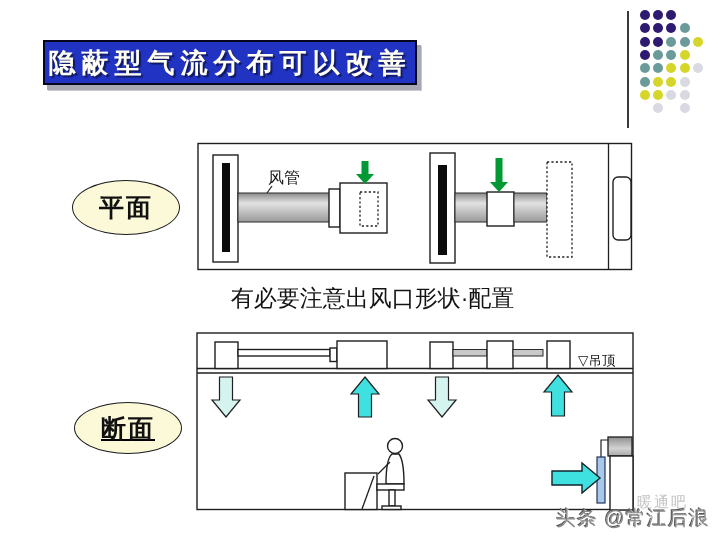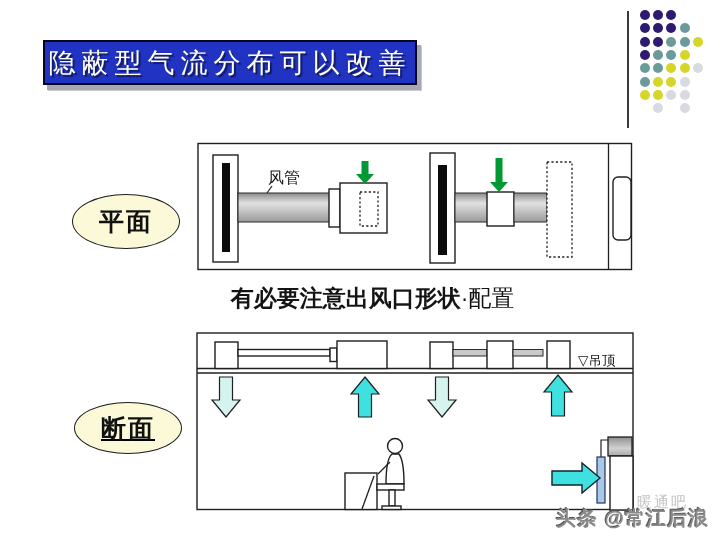--- a/index.html
+++ b/index.html
@@ -4,61 +4,61 @@
 <style>
   html,body{margin:0;padding:0;background:#ffffff;}
   #slide{position:relative;width:720px;height:540px;background:#ffffff;overflow:hidden;
          font-family:"Liberation Sans","DejaVu Sans",sans-serif;}
 
   
   .title-banner{position:absolute;left:43px;top:40px;width:370px;height:41px;
     background:var(--title-bg,#2133c2);border:2px solid #05051e;
     box-shadow:4px 5px 0 #a8a8b2, 5px 6px 0 #c9c9d1;
     display:flex;align-items:center;justify-content:center;}
-  .title-banner span{color:var(--title-text,#fffef2);font-size:27px;font-weight:normal;
+  .title-banner span{color:var(--title-text,#fffef2);font-size:27px;font-weight:bold;
     letter-spacing:6px;text-shadow:2px 2px 1px rgba(0,0,0,0.5);white-space:nowrap;}
 
   
   #dot-grid{position:absolute;left:640px;top:10px;width:75px;height:115px;}
   .dot{position:absolute;width:10px;height:10px;border-radius:50%;}
   .deco-vline{position:absolute;left:627px;top:11px;width:2px;height:117px;background:#3a3a3c;}
 
   
   .ellipse-label{position:absolute;background:var(--ellipse-bg,#fbf9d8);
     border:1.5px solid #1c1c1c;border-radius:50%;
     display:flex;align-items:center;justify-content:center;}
   .ellipse-label span{font-size:25px;font-weight:bold;color:#111;letter-spacing:2px;}
-  #plan-ellipse{left:72px;top:194px;width:106px;height:53px;}
+  #plan-ellipse{left:72px;top:180px;width:106px;height:53px;}
   #section-ellipse{left:74px;top:402px;width:106px;height:50px;text-decoration:underline;}
 
   
   .caption{position:absolute;left:200px;top:283px;width:345px;text-align:center;
     font-size:23px;color:#141414;white-space:nowrap;}
-  .caption .cap-main{font-weight:700;}
+  .caption .cap-main{font-weight:400;}
   .caption .cap-em{font-weight:400;}
 
   
   svg{position:absolute;overflow:visible;}
   .ln{stroke:#1f1f1f;fill:none;}
   .boxw{fill:#ffffff;stroke:#1f1f1f;stroke-width:1.4;}
   .dotted{fill:#ffffff;stroke:#222;stroke-width:1.3;stroke-dasharray:2.2 2.2;}
   .blackbar{fill:#0b0b0b;}
   .duct{fill:url(#ductGrad);stroke:#2b2b2b;stroke-width:1;}
   .ductB{fill:#c9c9c9;stroke:#2b2b2b;stroke-width:1;}
   .green-arrow{fill:var(--green-arrow,#009933);}
   .cyan-up{fill:var(--cyan-bright,#3fe0e0);stroke:#1f1f1f;stroke-width:1.2;}
   .cyan-down{fill:var(--cyan-pale,#d6f4ef);stroke:#1f1f1f;stroke-width:1.2;}
   .cyan-right{fill:var(--cyan-bright,#3fe0e0);stroke:#10242c;stroke-width:1.4;}
   .panel{fill:var(--panel-blue,#a9c9ea);stroke:#24355c;stroke-width:1.2;}
   .dia-text{font-family:"Liberation Sans","DejaVu Sans",sans-serif;fill:#141414;}
 
   
   .wm-ghost{position:absolute;left:637px;top:493px;font-size:15px;color:#9a9aa0;
     opacity:0.6;letter-spacing:2px;white-space:nowrap;}
-  .wm-main{position:absolute;left:556px;top:505px;font-size:20px;font-weight:bold;
+  .wm-main{position:absolute;left:556px;top:505px;font-size:20px;font-weight:normal;
     color:#8a8a8a;white-space:nowrap;letter-spacing:1px;
     text-shadow:1px 1px 0 #ffffff,-1px -1px 0 #555555;}
 </style>
 </head>
 <body>
 
 <div id="slide">
 
   <div class="title-banner">
     <span>隐蔽型气流分布可以改善</span>

